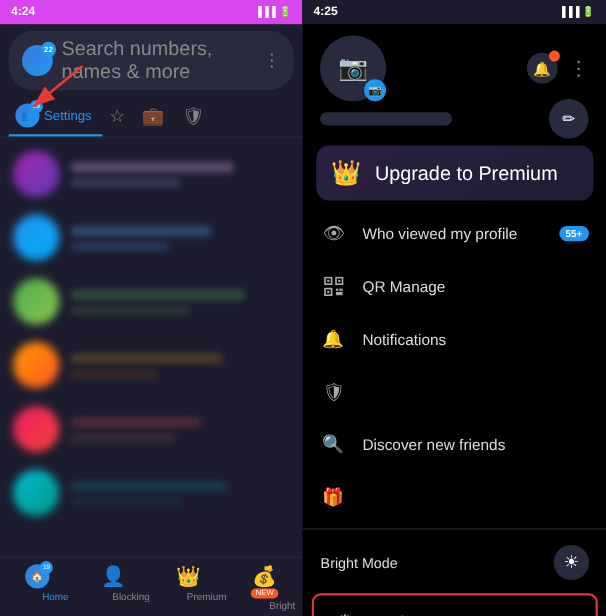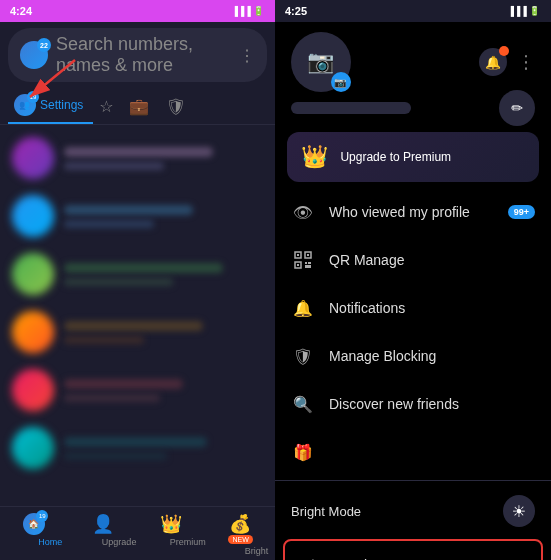--- a/index.html
+++ b/index.html
@@ -357,21 +357,21 @@
       padding: 12px 14px;
       background: linear-gradient(135deg, #2a2040, #1e1e35);
       border-radius: 12px;
       cursor: pointer;
     }
     .premium-crown {
       font-size: 22px;
     }
     .premium-text {
       color: #fff;
-      font-size: 12px;
+      font-size: 18px;
       font-weight: 500;
     }
 
     .menu-item {
       display: flex;
       align-items: center;
       gap: 14px;
       padding: 12px 16px;
       cursor: pointer;
       position: relative;
@@ -573,21 +573,21 @@
   <div class="bottom-nav">
     <div class="nav-item">
       <div class="nav-avatar">
         <span>🏠</span>
         <div class="nav-badge">19</div>
       </div>
       <span class="nav-label active">Home</span>
     </div>
     <div class="nav-item">
       <span class="nav-icon">👤</span>
-      <span class="nav-label">Upgrade</span>
+      <span class="nav-label">Blocking</span>
     </div>
     <div class="nav-item">
       <span class="nav-icon">👑</span>
       <span class="nav-label">Premium</span>
     </div>
     <div class="nav-item">
       <span class="nav-icon">💰</span>
       <div class="money-badge">NEW</div>
       <span class="nav-label">Bright</span>
     </div>
@@ -629,21 +629,21 @@
   <div class="menu-list">
 
     <div class="premium-item">
       <span class="premium-crown">👑</span>
       <span class="premium-text">Upgrade to Premium</span>
     </div>
 
     <div class="menu-item">
       <div class="menu-item-icon">👁</div>
       <span class="menu-item-label">Who viewed my profile</span>
-      <span class="menu-item-badge">99+</span>
+      <span class="menu-item-badge">55+</span>
     </div>
 
     <div class="menu-item">
       <div class="menu-item-icon">
         <svg width="18" height="18" viewBox="0 0 18 18" fill="none">
           <rect x="1" y="1" width="6" height="6" stroke="#aaa" stroke-width="1.5" fill="none"></rect>
           <rect x="3" y="3" width="2" height="2" fill="#aaa"></rect>
           <rect x="11" y="1" width="6" height="6" stroke="#aaa" stroke-width="1.5" fill="none"></rect>
           <rect x="13" y="3" width="2" height="2" fill="#aaa"></rect>
           <rect x="1" y="11" width="6" height="6" stroke="#aaa" stroke-width="1.5" fill="none"></rect>
@@ -656,21 +656,20 @@
       <span class="menu-item-label">QR Manage</span>
     </div>
 
     <div class="menu-item">
       <div class="menu-item-icon">🔔</div>
       <span class="menu-item-label">Notifications</span>
     </div>
 
     <div class="menu-item">
       <div class="menu-item-icon">🛡</div>
-      <span class="menu-item-label">Manage Blocking</span>
     </div>
 
     <div class="menu-item">
       <div class="menu-item-icon">🔍</div>
       <span class="menu-item-label">Discover new friends</span>
     </div>
 
     <div class="menu-item">
       <div class="menu-item-icon">🎁</div>
     </div>

